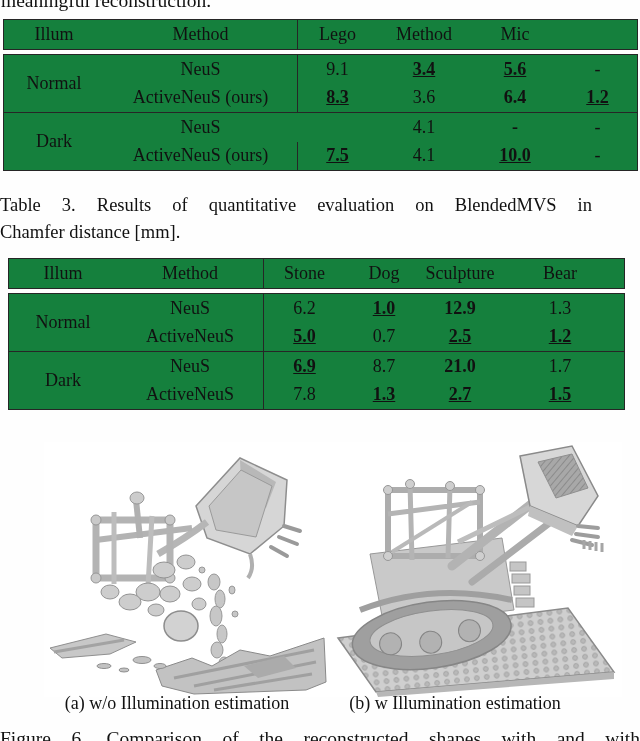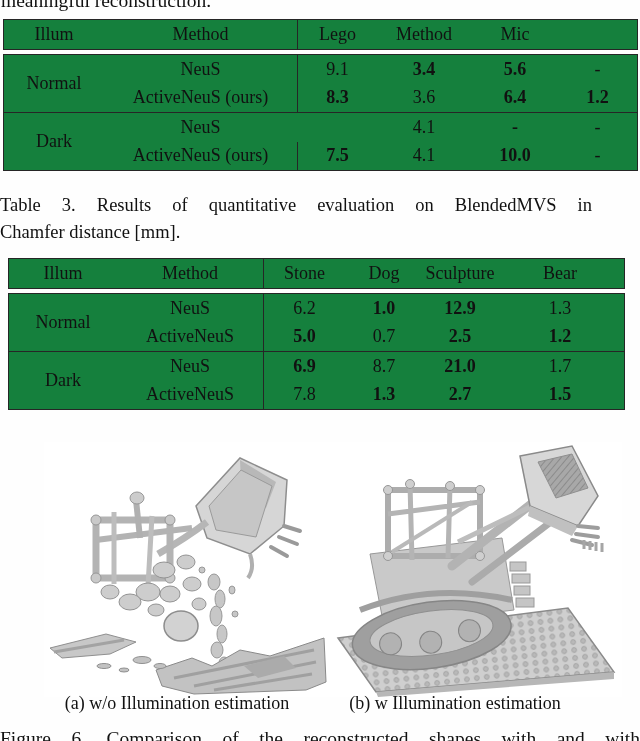--- a/index.html
+++ b/index.html
@@ -28,21 +28,21 @@
   .sec2{border-top:1.6px solid #262626;}
   .cell,.hc{
     display:flex;align-items:center;justify-content:center;
     font-size:18px;white-space:nowrap;
   }
   .vd{border-left:1.6px solid #262626;}
   .illum{grid-column:1;grid-row:1/3;}
   .cm{grid-column:2;}
   .r1{grid-row:1;} .r2{grid-row:2;}
   .c3{grid-column:3;} .c4{grid-column:4;} .c5{grid-column:5;font-weight:bold;} .c6{grid-column:6;}
-  .bold{font-weight:700;}
+  .bold{font-weight:700;text-decoration:underline;}
 
   #table1{top:19px;left:3px;width:635px;}
   #table2{top:258px;left:8px;width:617px;}
 
   
   #caption3{top:192px;left:0;width:592px;font-size:18.5px;line-height:27px;}
   #caption3 .jline{text-align:justify;text-align-last:justify;}
 
   
   #figure6{top:440px;left:0;width:640px;height:258px;}

